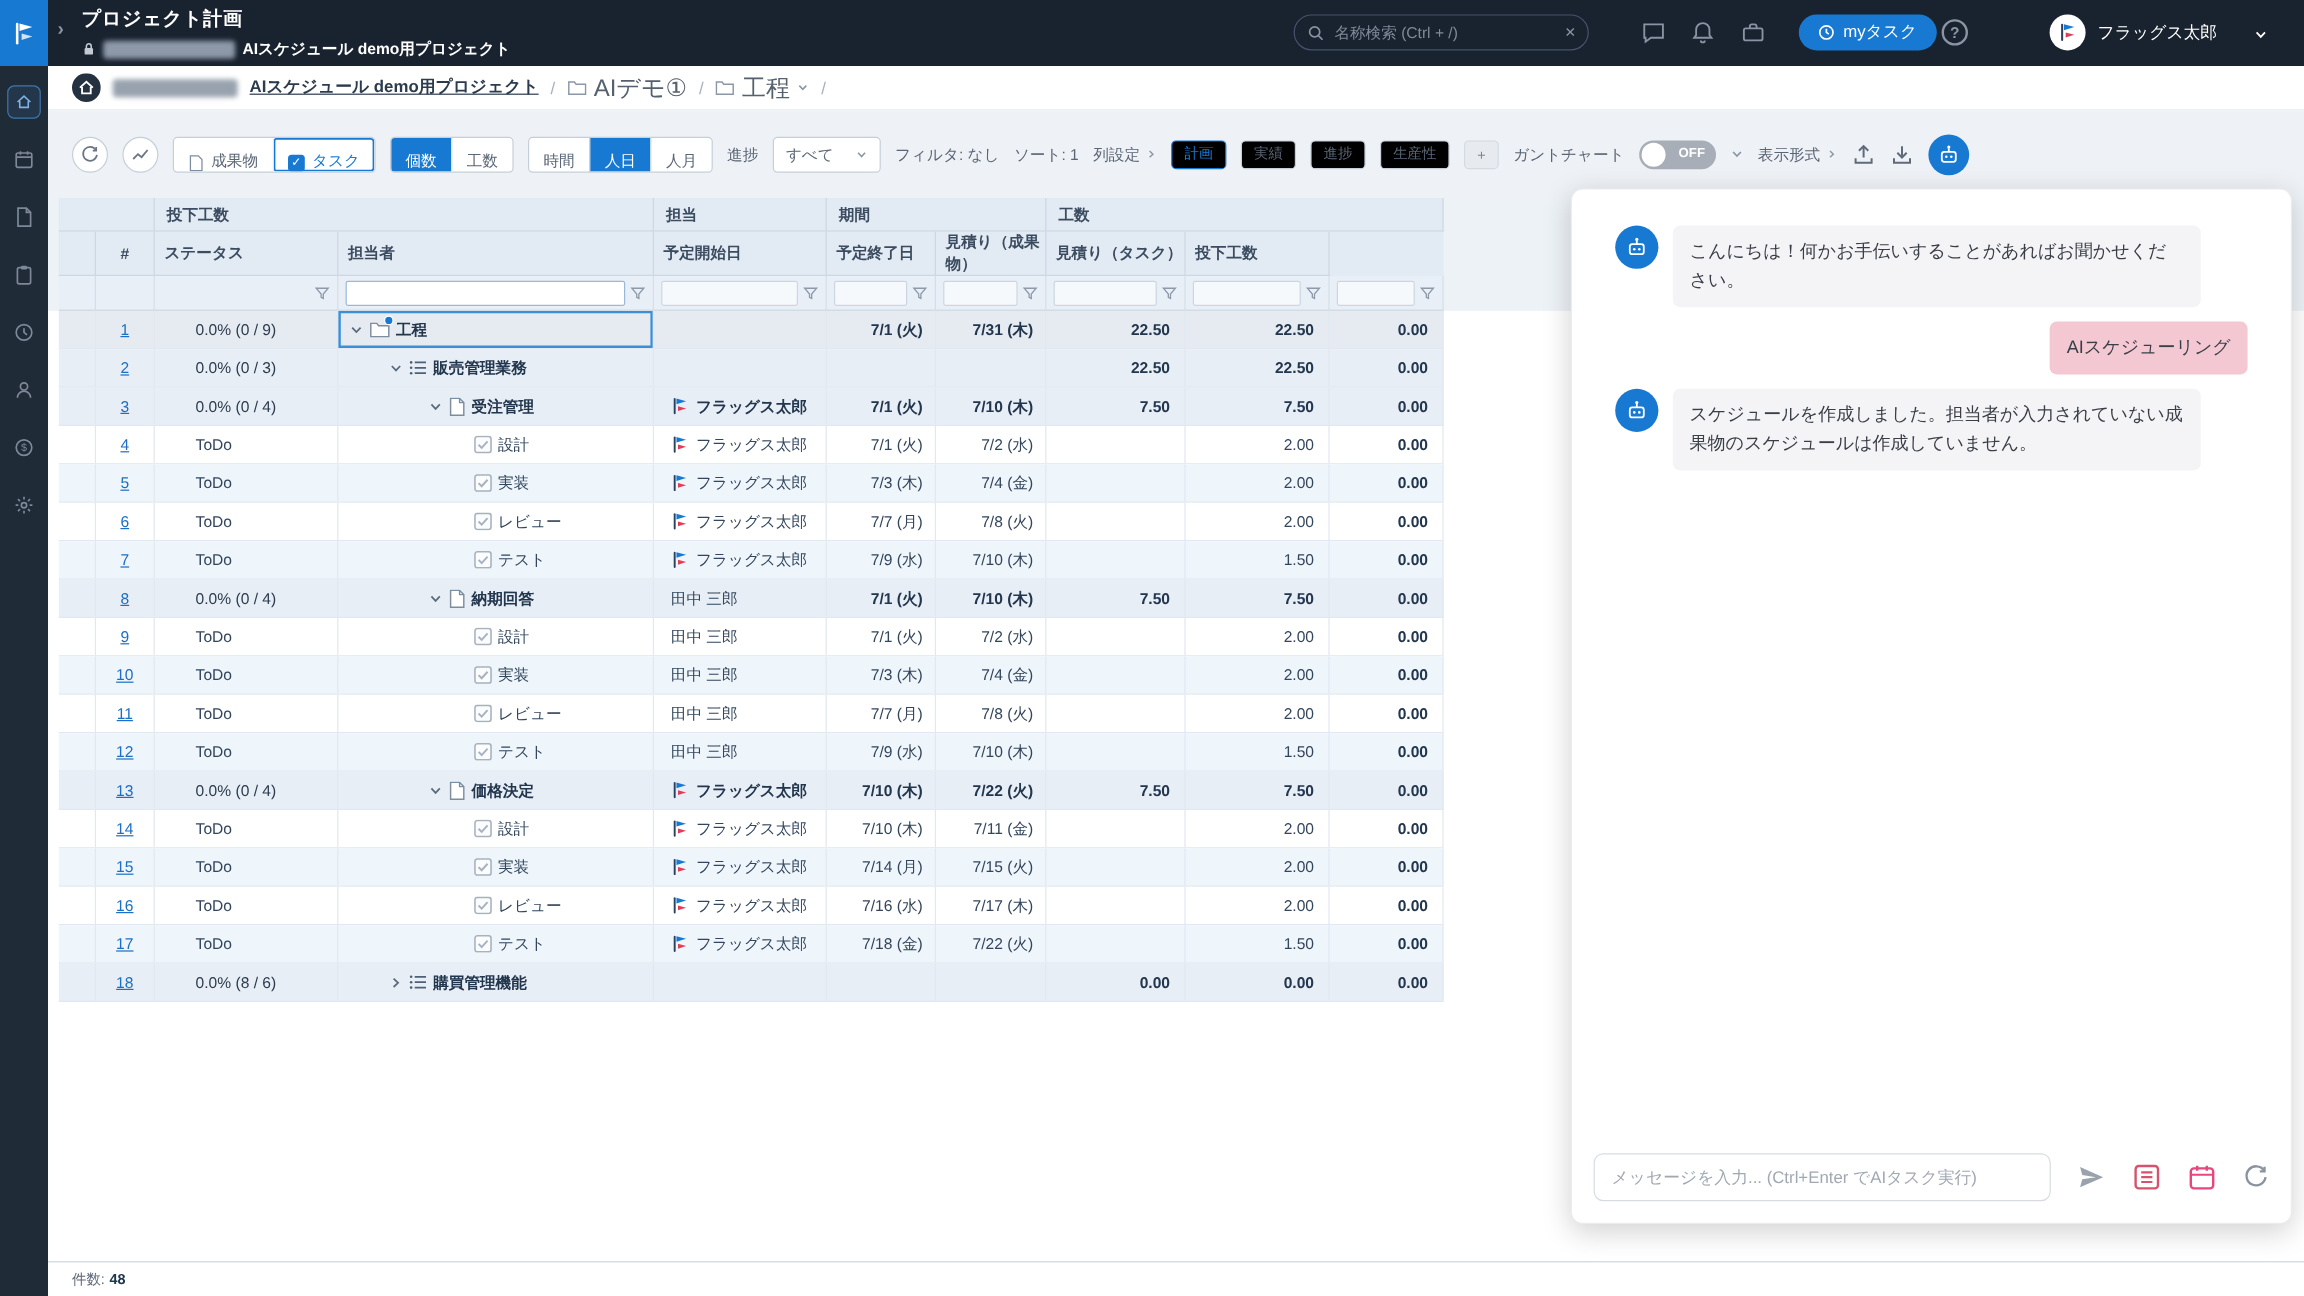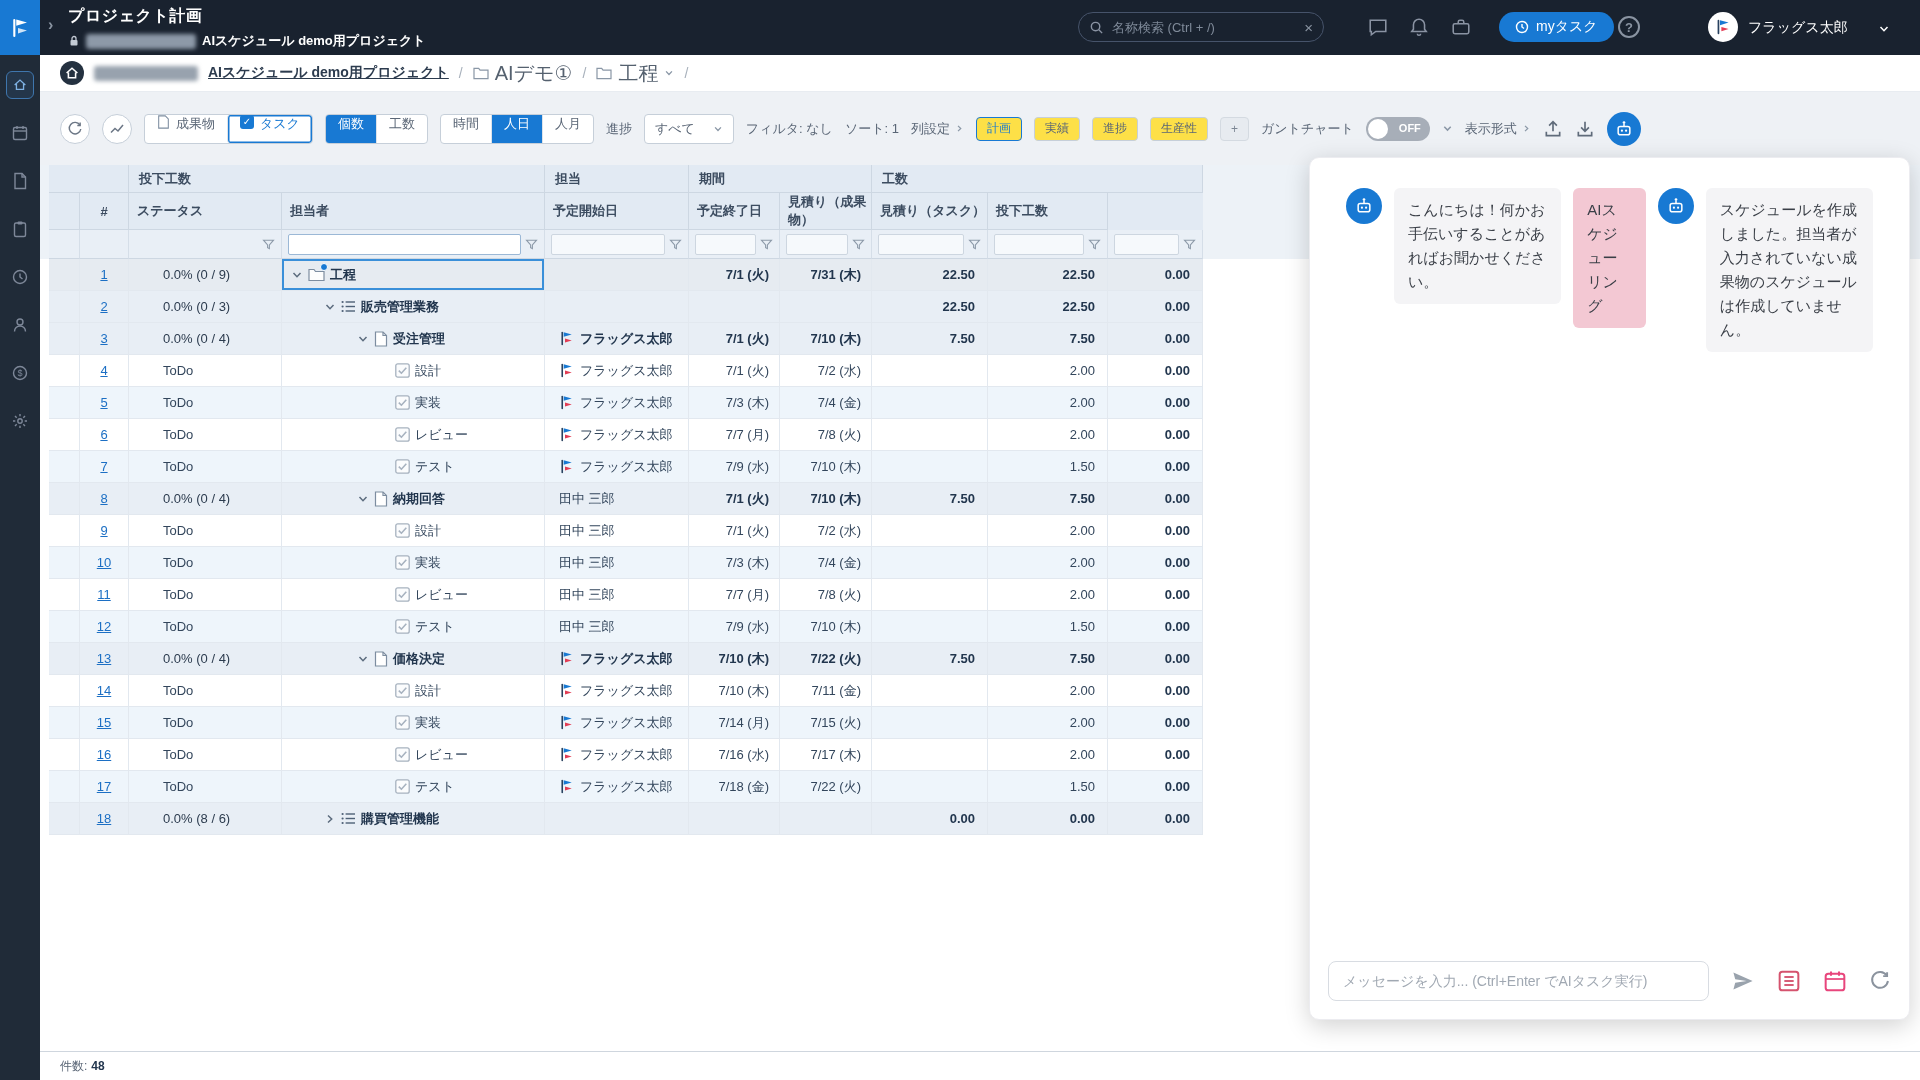--- a/index.html
+++ b/index.html
@@ -38,28 +38,28 @@
 #breadcrumb{position:absolute;left:40px;top:55px;width:1880px;height:37px;background:#fff;border-bottom:1px solid #e8ecf1;display:flex;align-items:center;padding-left:20px;gap:10px;z-index:5}
 .bc-blur{width:104px;height:15px;background:#98a2ae;border-radius:3px;filter:blur(2px)}
 .bc-link{font-size:14px;color:#2c3b4e;font-weight:600;text-decoration:underline}
 .bc-sep{color:#a7b0bb;font-size:14px}
 .bc-item{display:flex;align-items:center;gap:6px;font-size:20px;color:#55616f;cursor:pointer}
 
 
 #toolbar{position:absolute;left:40px;top:92px;width:1880px;height:73px;background:#eef1f5;display:flex;align-items:center;padding-left:20px;gap:12px;z-index:5}
 .circ{width:30px;height:30px;border-radius:50%;background:#fff;border:1px solid #c6cfd9;display:flex;align-items:center;justify-content:center;cursor:pointer;color:#6b7685;font-size:15px}
 .seg-group{display:flex;border:1px solid #c6cfd9;border-radius:4px;background:#fff;overflow:hidden;height:30px}
-.seg{display:flex;align-items:flex-start;gap:6px;padding:0 12px;font-size:13px;color:#5a6676;cursor:pointer;border-left:1px solid #dde3ea}
+.seg{display:flex;align-items:flex-end;gap:6px;padding:0 12px;font-size:13px;color:#5a6676;cursor:pointer;border-left:1px solid #dde3ea}
 .seg:first-child{border-left:none}
 .seg.fill{background:#1879d3;color:#fff}
 .seg.outl{box-shadow:inset 0 0 0 1.5px #1879d3;color:#1879d3;border-radius:3px}
 .cb-blue{width:14px;height:14px;background:#1879d3;border-radius:3px;color:#fff;font-size:10px;display:flex;align-items:center;justify-content:center}
 .tl-label{font-size:13px;color:#5a6676;cursor:pointer;display:flex;align-items:center;gap:5px}
 .select{height:30px;background:#fff;border:1px solid #c6cfd9;border-radius:4px;display:flex;align-items:center;gap:18px;padding:0 10px;font-size:13px;color:#5a6676;cursor:pointer}
-.chip{height:24px;padding:0 10px;border:1px solid #c6cfd9;border-radius:4px;background:#fde047;font-size:12px;color:#5a6676;display:flex;align-items:center;cursor:pointer}
+.chip{height:24px;padding:0 10px;border:1px solid #c6cfd9;border-radius:4px;background:#000000;font-size:12px;color:#5a6676;display:flex;align-items:center;cursor:pointer}
 .chip.blue{border-color:#1879d3;color:#1879d3}
 .chip.plus{background:#e7ebf0;border-color:#d4dae1;color:#7c8694}
 .toggle{width:64px;height:24px;border-radius:12px;background:#a7aeb8;position:relative;cursor:pointer}
 .knob{position:absolute;left:2px;top:2px;width:20px;height:20px;border-radius:50%;background:#fff}
 .toggle-txt{position:absolute;right:9px;top:5px;color:#fff;font-size:11px;font-weight:bold}
 .ai-btn{width:34px;height:34px;border-radius:50%;background:#1879d3;border:none;display:flex;align-items:center;justify-content:center;cursor:pointer}
 
 
 #hdr-band{position:absolute;left:0;top:165px;width:1920px;height:94px;background:#edf2f7;z-index:1}
 #table{position:absolute;left:49px;top:165px;width:1154px;z-index:2;font-size:13px}
@@ -99,21 +99,21 @@
 .parent .c.vl{font-weight:bold;color:#22364e}
 .c.vl.inv{font-weight:bold;color:#22364e}
 
 
 #footer-line{position:absolute;left:40px;top:1051px;width:1880px;border-top:1px solid #cfd6de;z-index:2}
 #footer{position:absolute;left:60px;top:1058px;font-size:12px;color:#5a6676;z-index:2}
 #footer b{color:#22364e;margin-left:4px}
 
 
 #chat{position:absolute;left:1309px;top:157px;width:601px;height:863px;background:#fff;border-radius:10px;box-shadow:0 6px 24px rgba(0,0,0,.18);border:1px solid #ececf0;z-index:50}
-#chat-msgs{padding:30px 36px 0 36px;display:flex;flex-direction:row;gap:12px}
+#chat-msgs{padding:30px 36px 0 36px;display:flex;flex-direction:column;gap:12px}
 .msg{display:flex;align-items:flex-start;gap:12px}
 .msg.user{justify-content:flex-end}
 .cavatar{width:36px;height:36px;border-radius:50%;background:#1879d3;display:flex;align-items:center;justify-content:center;flex:none}
 .bubble{background:#f4f4f6;border-radius:6px;padding:10px 14px;font-size:15px;line-height:1.6;color:#3a3f47;max-width:440px}
 .bubble.ub{background:#f3c8d3}
 #chat-input-row{position:absolute;left:18px;bottom:18px;right:18px;display:flex;align-items:center;gap:22px}
 #chat-input{width:400px;height:40px;border:1px solid #d8dce2;border-radius:8px;outline:none;padding:0 14px;font-size:14px;font-family:inherit;color:#3a3f47}
 #chat-input::placeholder{color:#a0a8b2}
 .ch-ic{cursor:pointer;display:flex;align-items:center}
 </style>

